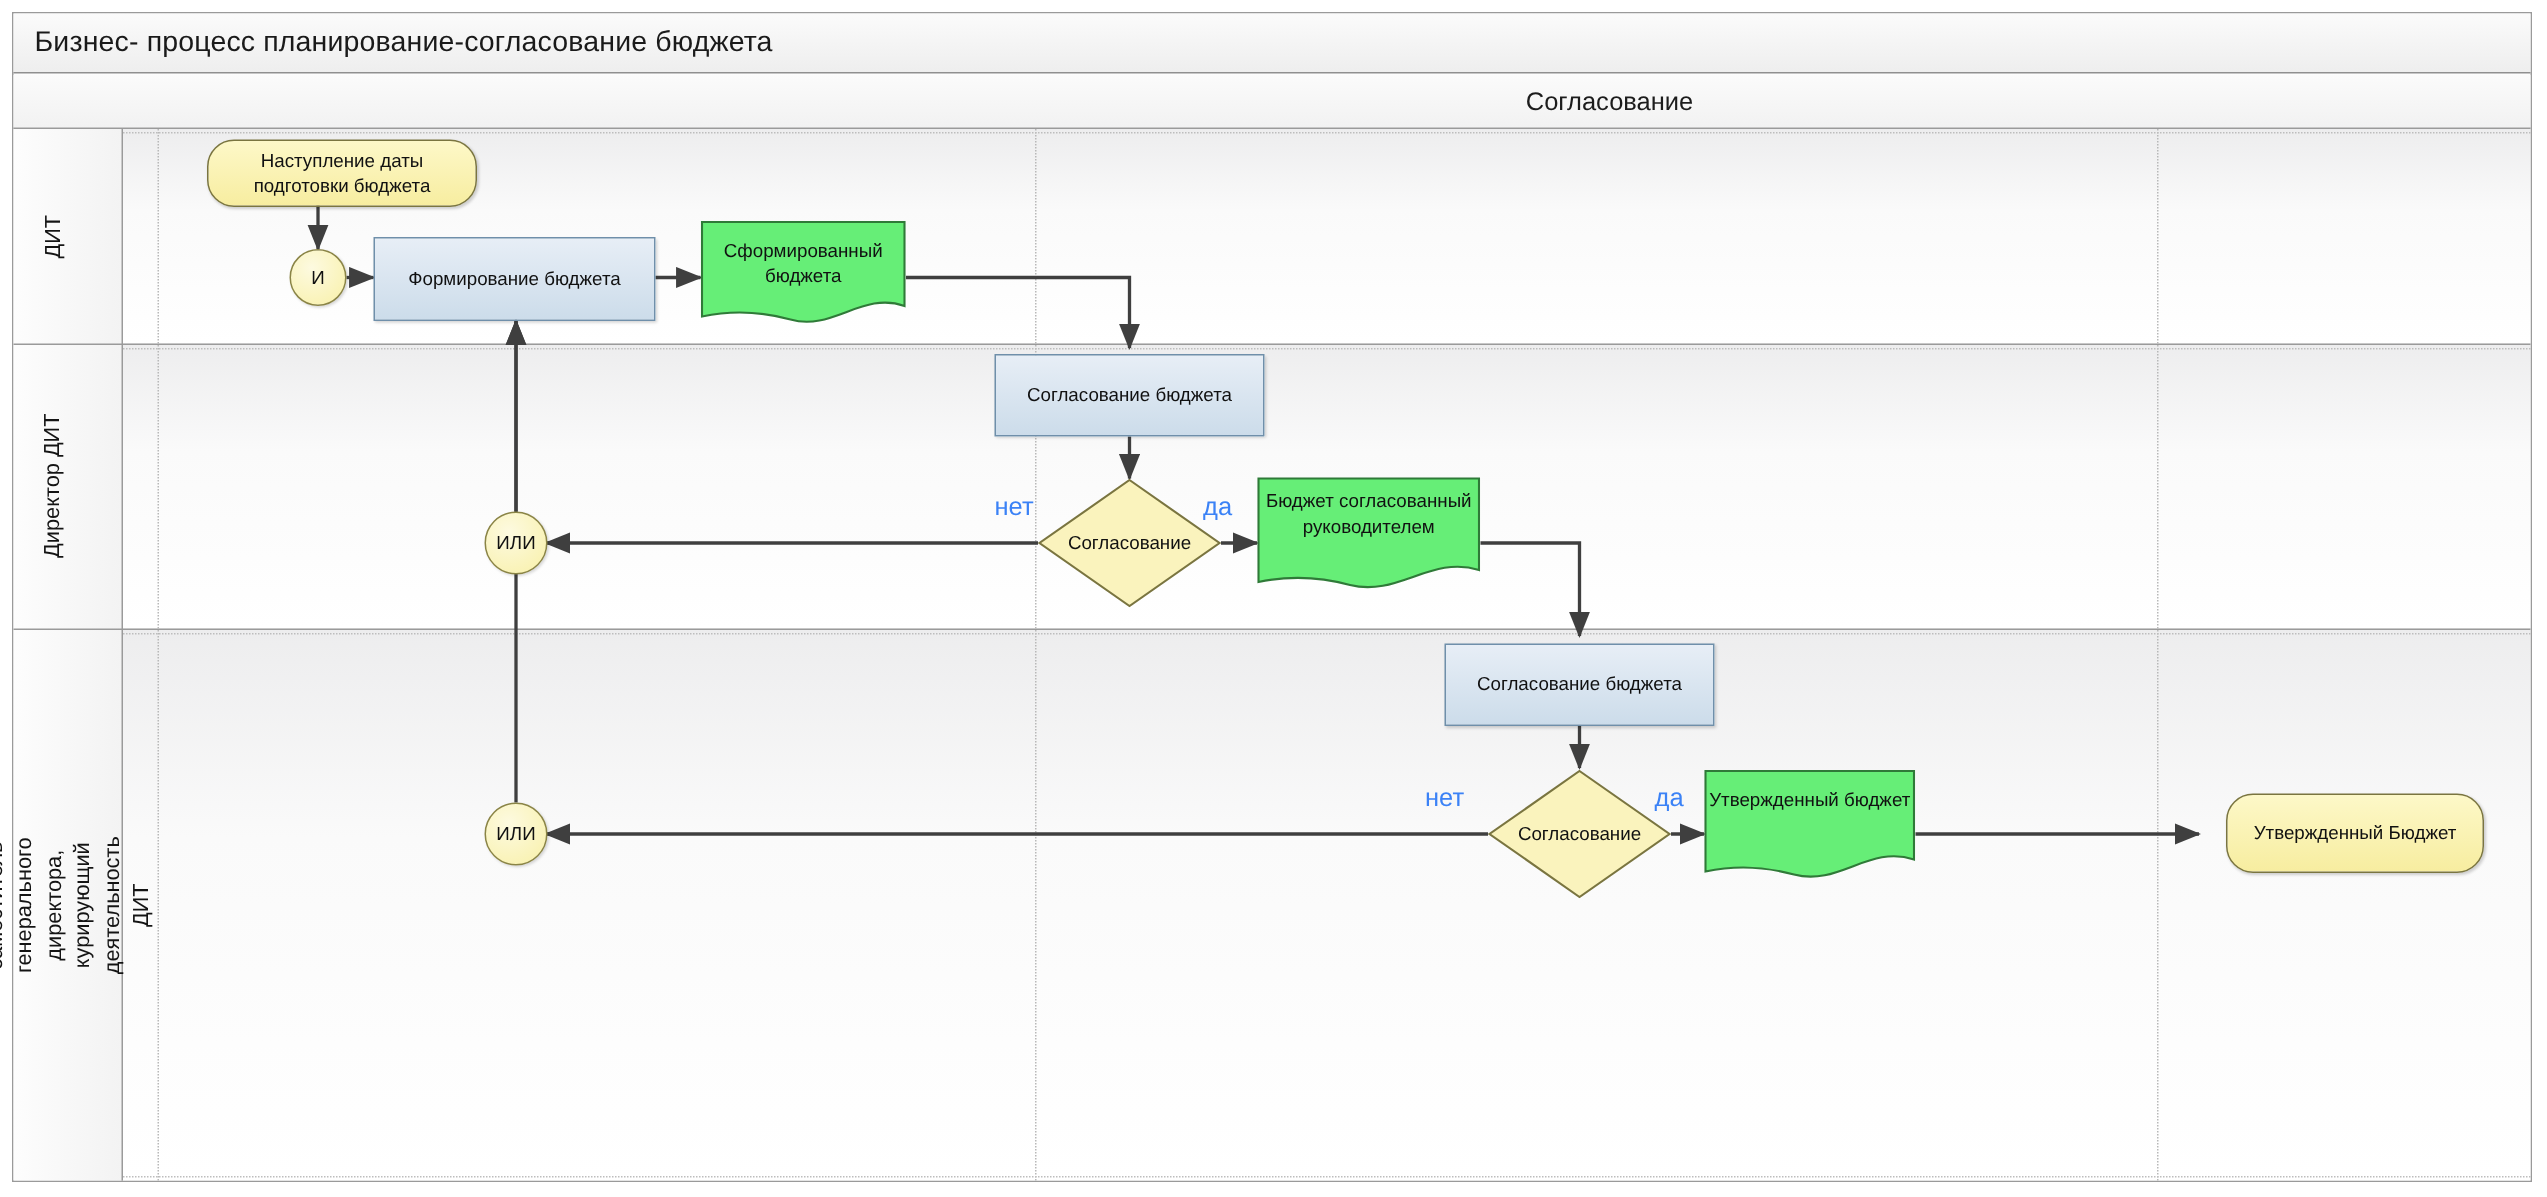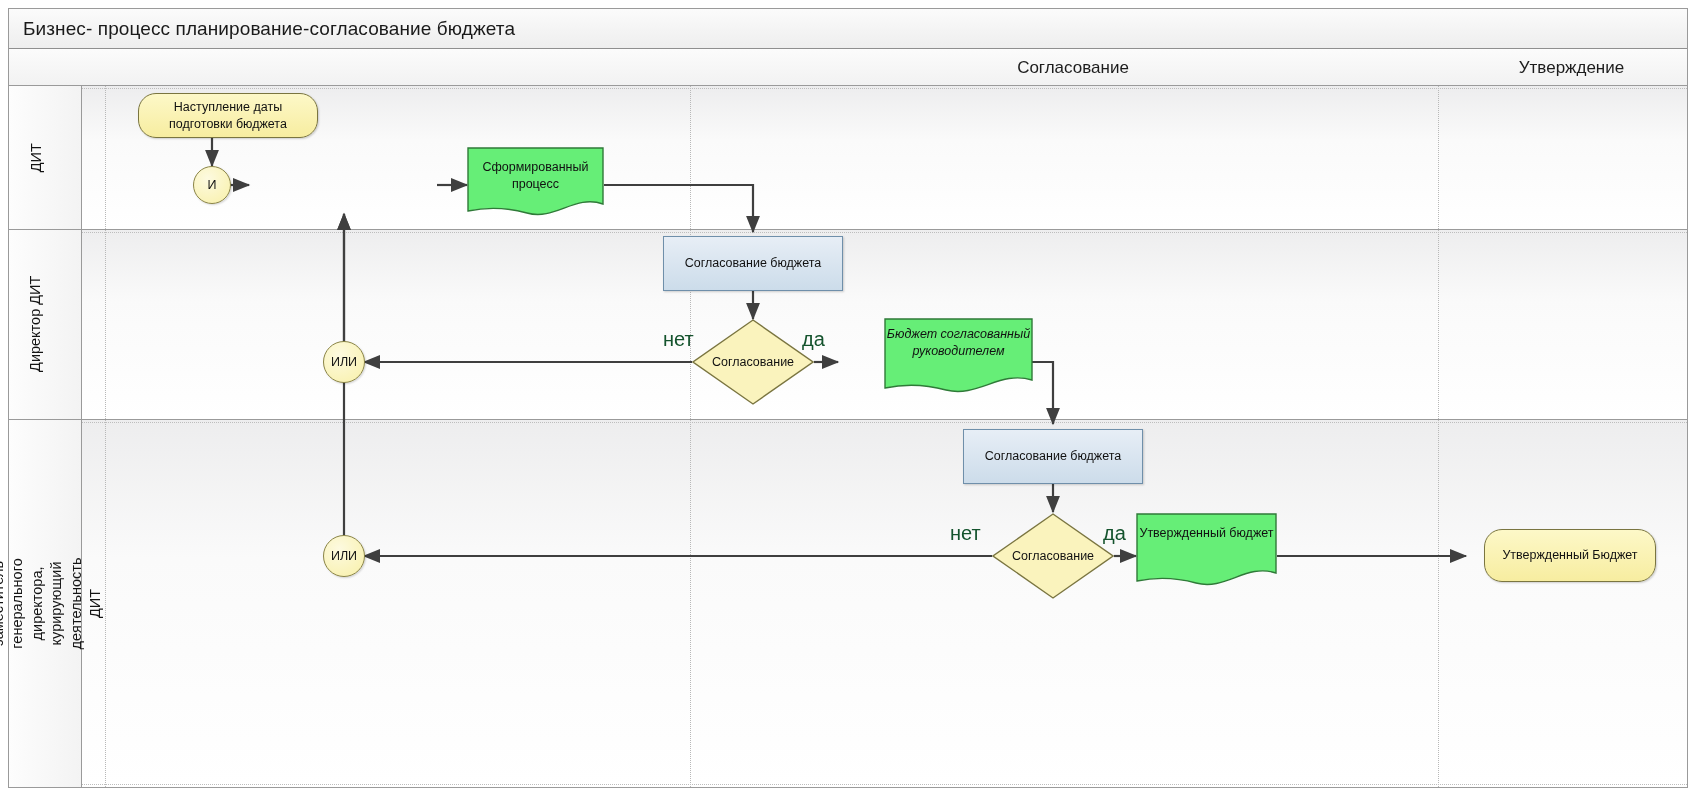--- a/index.html
+++ b/index.html
@@ -190,22 +190,22 @@
     width: 100%;
     text-align: center;
     font-size: 12.5px;
     color: #111;
     line-height: 1.32;
     pointer-events: none;
   }
 
   .edge-label {
     position: absolute;
-    font-size: 20px;
-    color: #14532d;
+    font-size: 17px;
+    color: #3b82f6;
     white-space: nowrap;
   }
 
   svg.conn {
     position: absolute;
     left: 0;
     top: 0;
     width: 1698px;
     height: 798px;
     overflow: visible;
@@ -219,23 +219,20 @@
 
   <div class="frame"></div>
 
   <div class="title-bar">
     <span>Бизнес- процесс планирование-согласование бюджета</span>
   </div>
 
   <div class="phase-row">
     <div class="phase-cell" style="left:690px; width:748px;">
       <span>Согласование</span>
-    </div>
-    <div class="phase-cell" style="left:1438px; width:249px;">
-      <span>Утверждение</span>
     </div>
   </div>
 
   <div class="lane-col"></div>
 
   <div class="lane-body" style="top:86px; height:143px;"></div>
   <div class="lane-body" style="top:229px; height:190px;"></div>
   <div class="lane-body" style="top:419px; height:368px;"></div>
 
   <div class="lane-sep" style="top:229px;"></div>
@@ -298,26 +295,29 @@
   </svg>
 
   <div class="node event" style="left:122px; top:93px; width:180px; height:45px;">
     <span>Наступление даты подготовки бюджета</span>
   </div>
 
   <div class="node gateway-circle" style="left:193px; top:166px; width:38px; height:38px;">
     <span>И</span>
   </div>
 
+  <div class="node task" style="left:249px; top:158px; width:188px; height:56px;">
+    <span>Формирование бюджета</span>
+  </div>
 
   <div class="doc-wrap" style="left:467px; top:147px; width:137px; height:72px;">
     <svg width="137" height="72" viewBox="0 0 137 72">
       <path d="M1,1 L136,1 L136,57 C108,47 88,74 60,66 C38,60 20,60 1,64 Z" fill="#66ee77" stroke="#2f7a38" stroke-width="1.4"></path>
     </svg>
-    <span class="doctext" style="top:12px;">Сформированный процесс</span>
+    <span class="doctext" style="top:12px;">Сформированный бюджета</span>
   </div>
 
   <div class="node task" style="left:663px; top:236px; width:180px; height:55px;">
     <span>Согласование бюджета</span>
   </div>
 
   <div class="decision-wrap" style="left:692px; top:319px; width:122px; height:86px;">
     <svg width="122" height="86" viewBox="0 0 122 86">
       <path d="M61,1 L121,43 L61,85 L1,43 Z" fill="#faf3bd" stroke="#7a7540" stroke-width="1.4"></path>
     </svg>
@@ -328,21 +328,21 @@
     <span>нет</span>
   </div>
   <div class="edge-label" style="left:802px; top:328px;">
     <span>да</span>
   </div>
 
   <div class="node gateway-circle" style="left:323px; top:341px; width:42px; height:42px;">
     <span>ИЛИ</span>
   </div>
 
-  <div class="doc-wrap" style="left:884px; top:318px; width:149px; height:78px;font-style:italic;">
+  <div class="doc-wrap" style="left:838px; top:318px; width:149px; height:78px;">
     <svg width="149" height="78" viewBox="0 0 149 78">
       <path d="M1,1 L148,1 L148,62 C116,52 94,80 62,72 C40,66 20,66 1,70 Z" fill="#66ee77" stroke="#2f7a38" stroke-width="1.4"></path>
     </svg>
     <span class="doctext" style="top:8px;">Бюджет согласованный руководителем</span>
   </div>
 
   <div class="node task" style="left:963px; top:429px; width:180px; height:55px;">
     <span>Согласование бюджета</span>
   </div>
 

